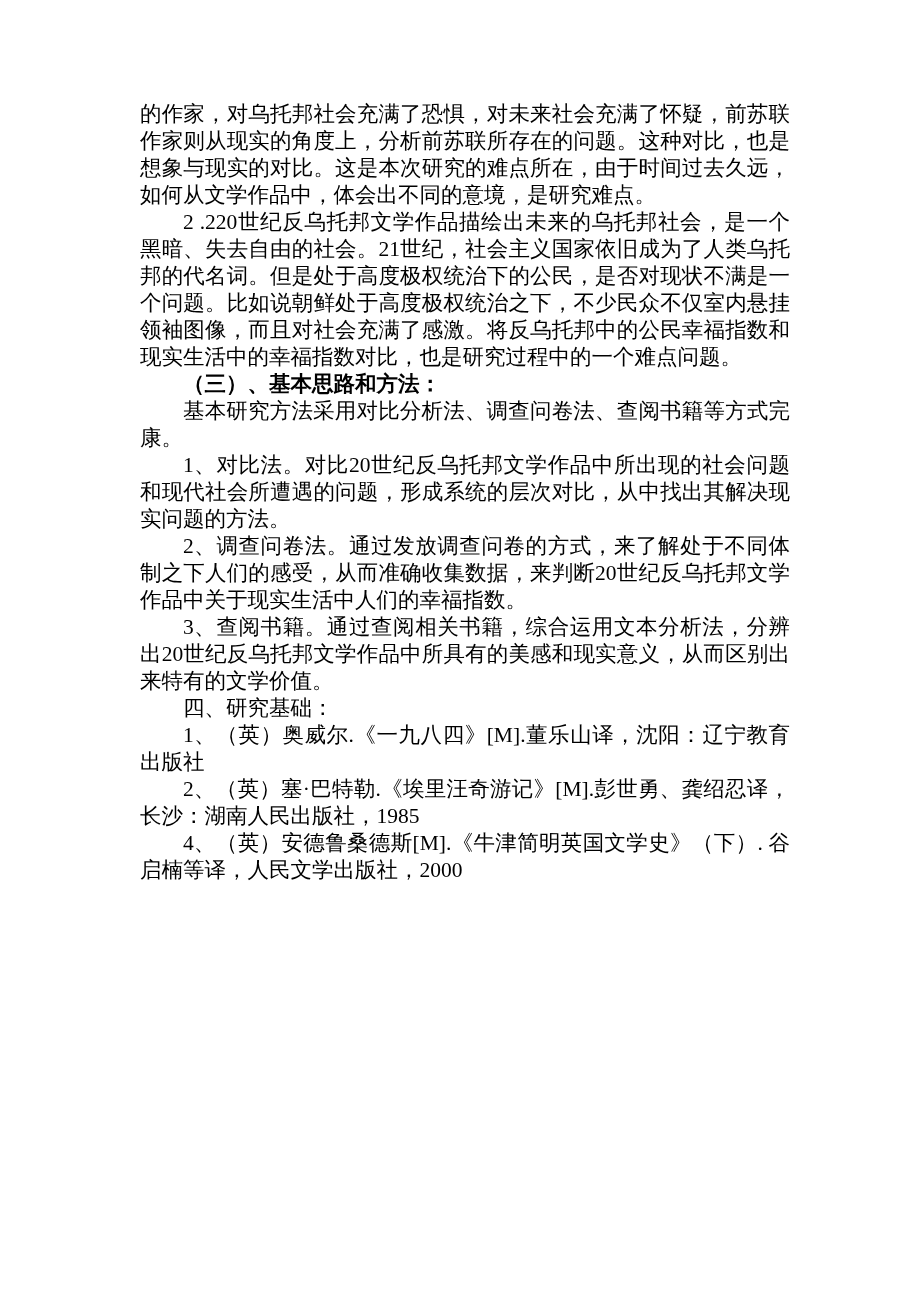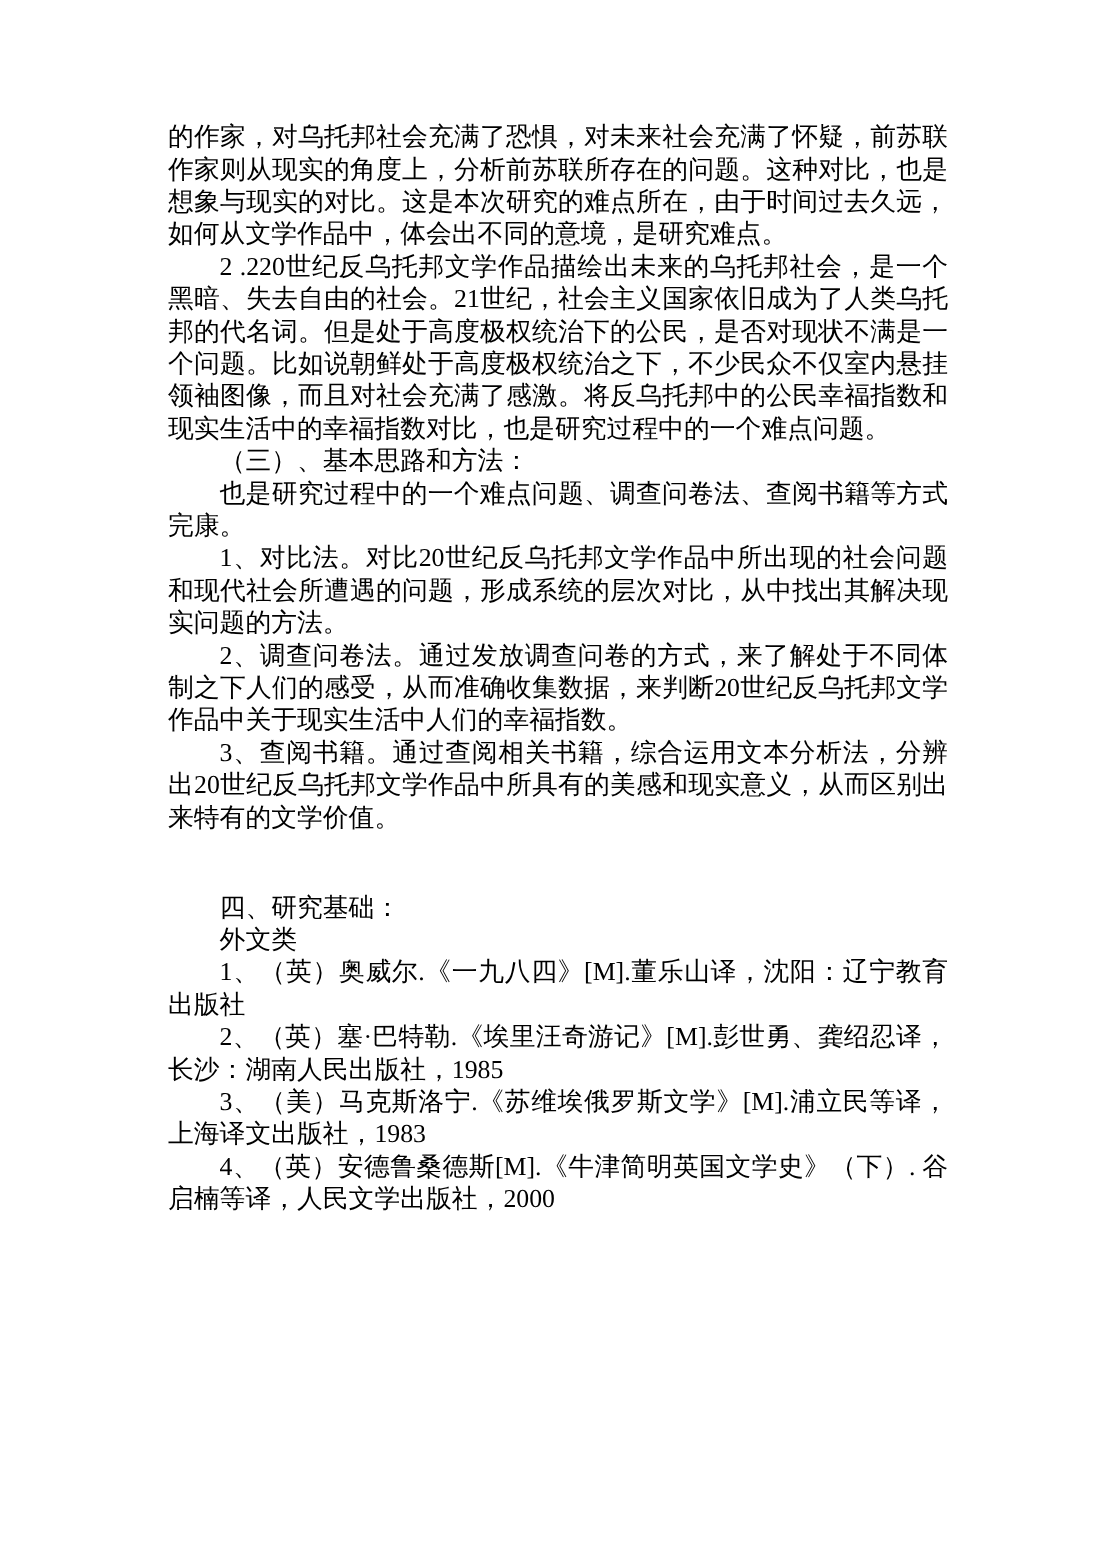--- a/index.html
+++ b/index.html
@@ -38,25 +38,23 @@
     padding: 0;
   }
 </style>
 </head>
 <body>
 
 <main class="page">
   <div class="doc-body" id="doc-body" style="color: rgb(0, 0, 0);">
       <p style="text-indent: 0em;">的作家，对乌托邦社会充满了恐惧，对未来社会充满了怀疑，前苏联作家则从现实的角度上，分析前苏联所存在的问题。这种对比，也是想象与现实的对比。这是本次研究的难点所在，由于时间过去久远，如何从文学作品中，体会出不同的意境，是研究难点。</p>
       <p style="text-indent: 2em;">2 .220世纪反乌托邦文学作品描绘出未来的乌托邦社会，是一个黑暗、失去自由的社会。21世纪，社会主义国家依旧成为了人类乌托邦的代名词。但是处于高度极权统治下的公民，是否对现状不满是一个问题。比如说朝鲜处于高度极权统治之下，不少民众不仅室内悬挂领袖图像，而且对社会充满了感激。将反乌托邦中的公民幸福指数和现实生活中的幸福指数对比，也是研究过程中的一个难点问题。</p>
-      <p style="text-indent: 2em;">（三）、基本思路和方法：</p>
-      <p style="text-indent: 2em;">也是研究过程中的一个难点问题、调查问卷法、查阅书籍等方式完康。</p>
+      <p style="text-indent: 2em; font-weight: bold;">（三）、基本思路和方法：</p>
+      <p style="text-indent: 2em;">基本研究方法采用对比分析法、调查问卷法、查阅书籍等方式完康。</p>
       <p style="text-indent: 2em;">1、对比法。对比20世纪反乌托邦文学作品中所出现的社会问题和现代社会所遭遇的问题，形成系统的层次对比，从中找出其解决现实问题的方法。</p>
       <p style="text-indent: 2em;">2、调查问卷法。通过发放调查问卷的方式，来了解处于不同体制之下人们的感受，从而准确收集数据，来判断20世纪反乌托邦文学作品中关于现实生活中人们的幸福指数。</p>
       <p style="text-indent: 2em;">3、查阅书籍。通过查阅相关书籍，综合运用文本分析法，分辨出20世纪反乌托邦文学作品中所具有的美感和现实意义，从而区别出来特有的文学价值。</p>
-      <p style="text-indent: 2em; margin-top: 48px;">四、研究基础：</p>
-      <p style="text-indent: 2em;">外文类</p>
+      <p style="text-indent: 2em;">四、研究基础：</p>
       <p style="text-indent: 2em;">1、（英）奥威尔.《一九八四》[M].董乐山译，沈阳：辽宁教育出版社</p>
       <p style="text-indent: 2em;">2、（英）塞·巴特勒.《埃里汪奇游记》[M].彭世勇、龚绍忍译，长沙：湖南人民出版社，1985</p>
-      <p style="text-indent: 2em;">3、（美）马克斯洛宁.《苏维埃俄罗斯文学》[M].浦立民等译，上海译文出版社，1983</p>
       <p style="text-indent: 2em;">4、（英）安德鲁桑德斯[M].《牛津简明英国文学史》（下）. 谷启楠等译，人民文学出版社，2000</p>
     </div>
 </main>
 
 </body></html>

